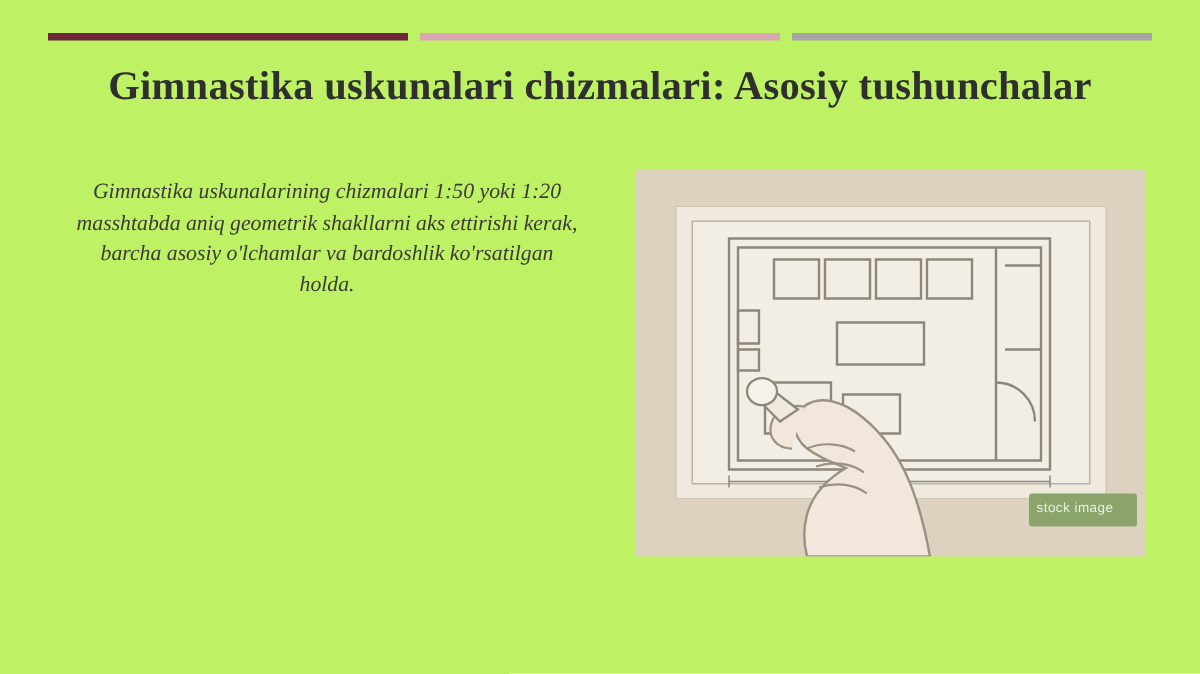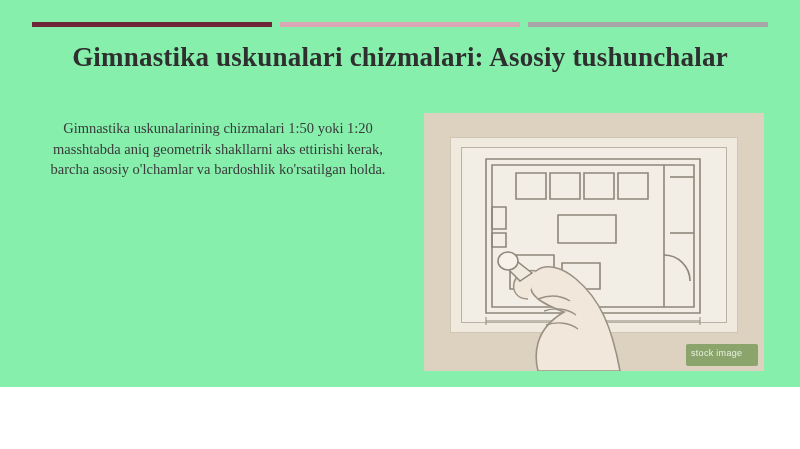--- a/index.html
+++ b/index.html
@@ -9,22 +9,22 @@
   body {
     width: 800px;
     height: 449px;
     background: #ffffff;
     font-family: "Liberation Serif", serif;
     overflow: hidden;
   }
   .slide {
     position: relative;
     width: 800px;
-    height: 387px;
-    background: #86efac;
+    height: 449px;
+    background: #bef264;
   }
   
   .rule-bar {
     position: absolute;
     top: 22px;
     height: 5px;
   }
   .rule-seg-1 {
     left: 32px;
     width: 240px;
@@ -58,20 +58,21 @@
     left: 48px;
     width: 340px;
     text-align: center;
     font-family: "Liberation Serif", serif;
     font-size: 14.5px;
     line-height: 1.42;
     color: #3a3a3a;
   }
   .body-text p {
     margin: 0 0 16px 0;
+    font-style: italic;
   }
   .body-text p:last-child {
     margin-bottom: 0;
   }
   
   .figure {
     position: absolute;
     left: 424px;
     top: 113px;
     width: 340px;
@@ -107,21 +108,21 @@
   .hand-svg {
     position: absolute;
     left: 0;
     top: 0;
     width: 340px;
     height: 258px;
   }
   .wm {
     position: absolute;
     right: 6px;
-    bottom: 5px;
+    bottom: 20px;
     width: 72px;
     height: 22px;
     background: #8aa46b;
     border-radius: 2px;
     overflow: hidden;
     margin-top: 15px;
   }
   .wm-text {
     position: absolute;
     left: 5px;

